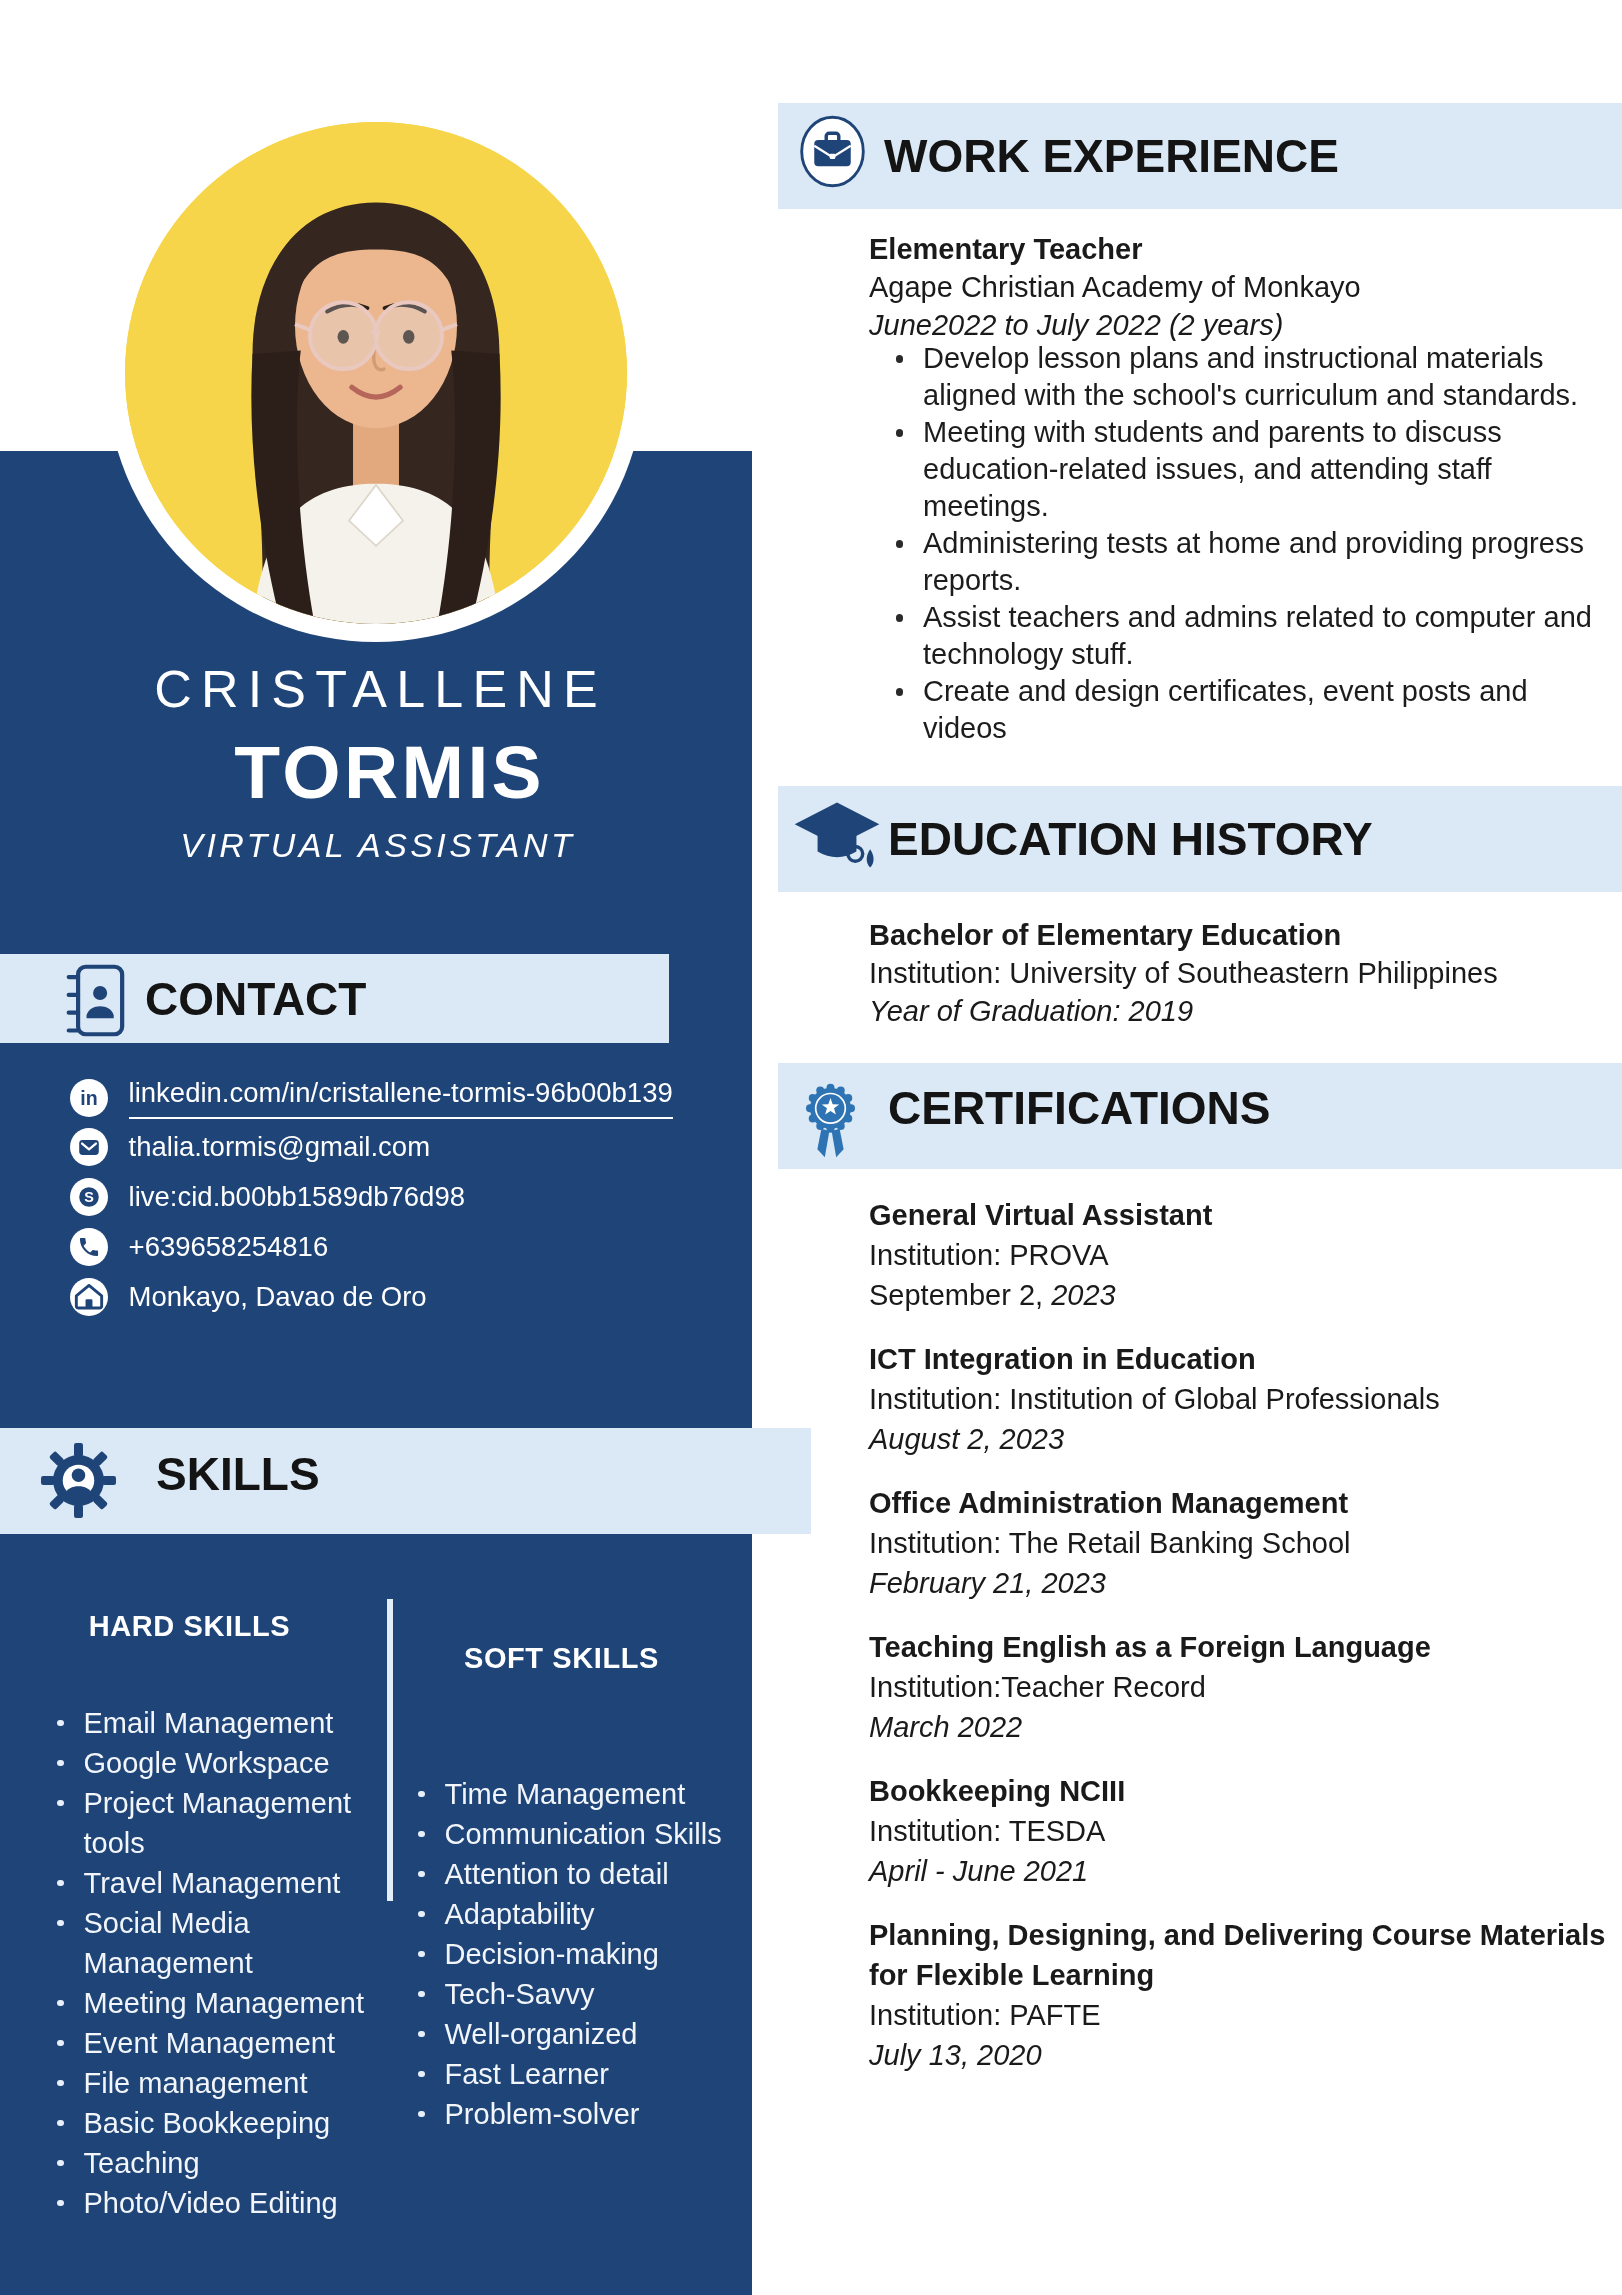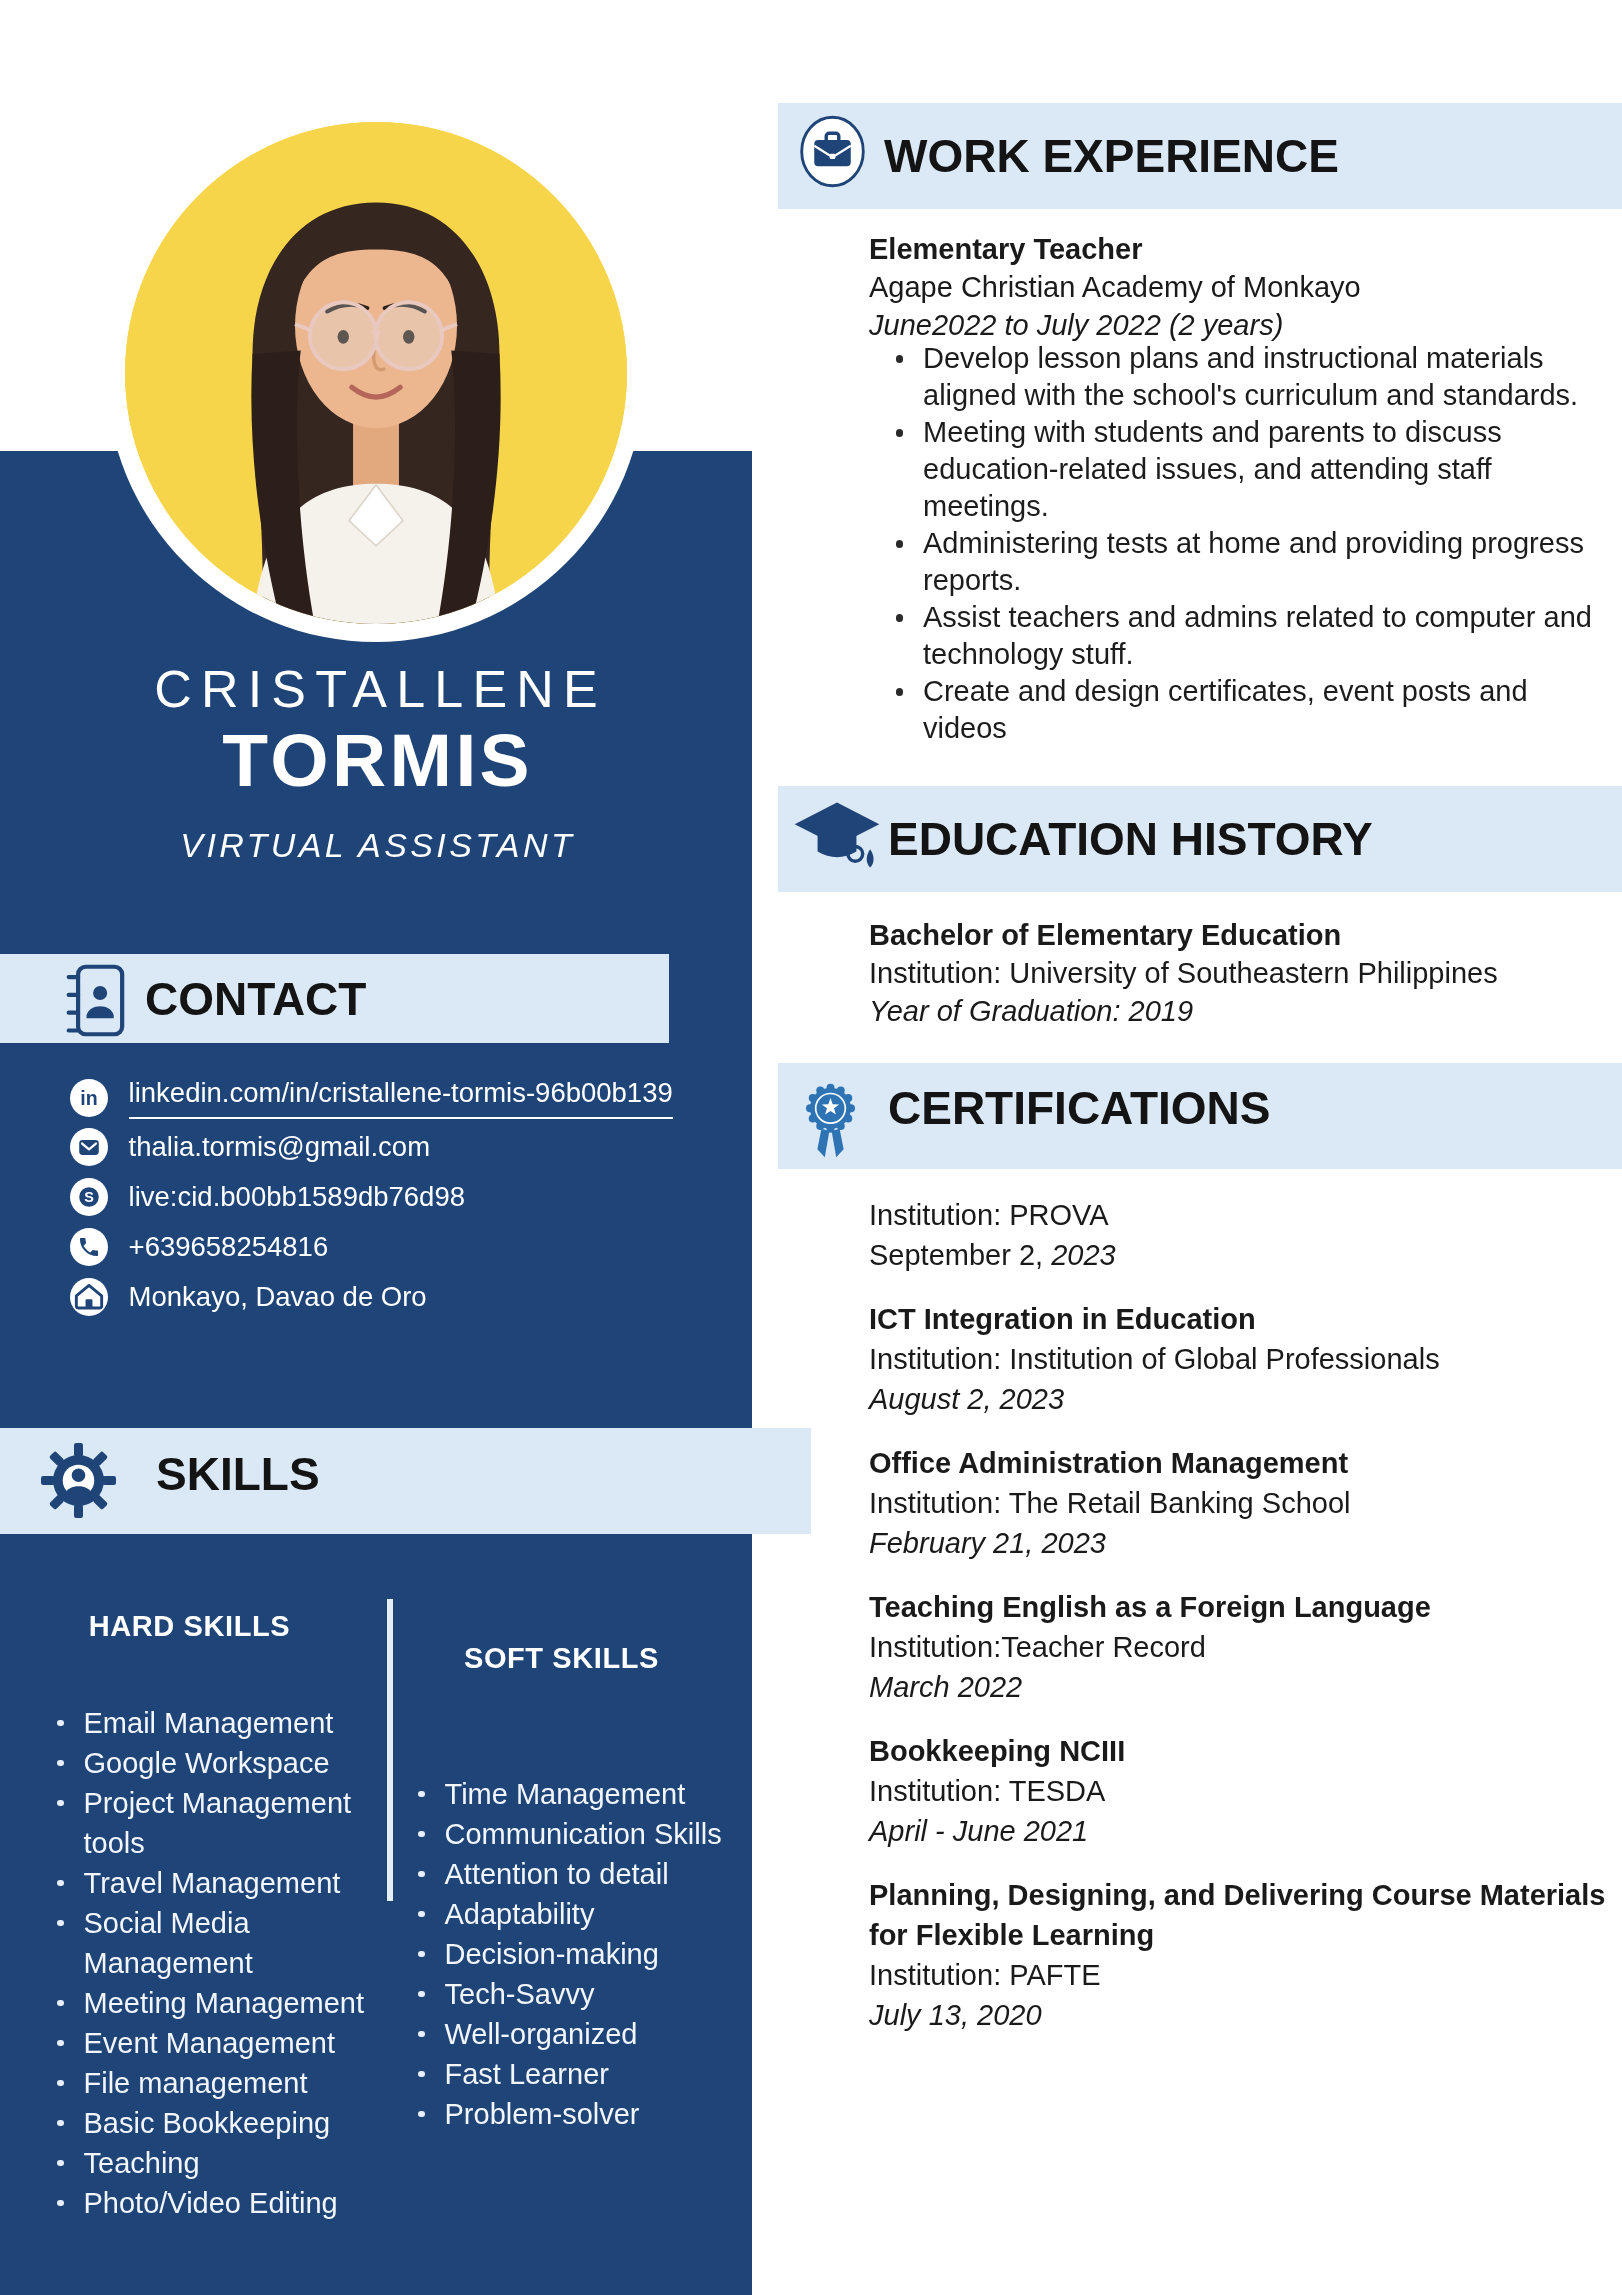--- a/index.html
+++ b/index.html
@@ -7,21 +7,21 @@
         font-family:"Liberation Sans","DejaVu Sans",sans-serif;color:#1a1a1a;}
 
   
   .navy-bg{position:absolute;left:0;top:451px;width:752px;height:1844px;background:#1F4478;}
   .photo-outer{position:absolute;left:106px;top:103px;width:539px;height:539px;border-radius:50%;background:#ffffff;}
   .photo-inner{position:absolute;left:19px;top:19px;width:502px;height:502px;border-radius:50%;overflow:hidden;background:#F7D54B;}
   .photo-inner svg{display:block;}
 
   .name-first{position:absolute;left:0;top:658px;width:752px;margin:0;text-align:center;
               font-size:52px;font-weight:400;letter-spacing:9.2px;color:#ffffff;line-height:63px;text-indent:9.2px;}
-  .name-last{position:absolute;left:0;top:717px;width:752px;margin:0;text-align:center;
+  .name-last{position:absolute;left:0;top:717px;width:752px;margin:12px;text-align:center;
              font-size:75px;font-weight:700;letter-spacing:3.4px;color:#ffffff;line-height:86px;text-indent:3.4px;}
   .name-role{position:absolute;left:0;top:822px;width:752px;margin:0;text-align:center;
              font-style:italic;font-size:34px;letter-spacing:3.4px;color:#ffffff;line-height:46px;text-indent:3.4px;}
 
   .band{position:absolute;background:#DBE9F6;}
   .band-contact{left:0;top:954px;width:669px;height:89px;}
   .band-skills{left:0;top:1428px;width:811px;height:106px;}
   .band-label{position:absolute;display:flex;align-items:center;font-weight:700;font-size:46px;color:#141414;}
   .label-contact{left:145px;top:954px;height:89px;}
   .label-skills{left:156px;top:1428px;height:92px;}
@@ -266,20 +266,21 @@
         <circle cx="81.2" cy="28" r="7"></circle>
       <circle cx="50" cy="46" r="36"></circle>
     </g>
     <circle cx="50" cy="46" r="26" fill="none" stroke="#ffffff" stroke-width="3"></circle>
     <polygon points="50,28 53.8,38.7 65.2,39.1 56.2,46 59.4,56.9 50,50.5 40.6,56.9 43.8,46 34.8,39.1 46.2,38.7" fill="#ffffff"></polygon>
   </svg>
   <div class="band-label label-cert">CERTIFICATIONS</div>
 
   <div class="cert-block">
     <div class="cert-entry">
+      <p class="cert-title">General Virtual Assistant</p>
       <p class="cert-inst">Institution: PROVA</p>
       <p class="cert-date"><span class="rom">September 2, </span><span class="ital">2023</span></p>
     </div>
     <div class="cert-entry">
       <p class="cert-title">ICT Integration in Education</p>
       <p class="cert-inst">Institution: Institution of Global Professionals</p>
       <p class="cert-date"><span class="rom"></span><span class="ital">August 2, 2023</span></p>
     </div>
     <div class="cert-entry">
       <p class="cert-title">Office Administration Management</p>

